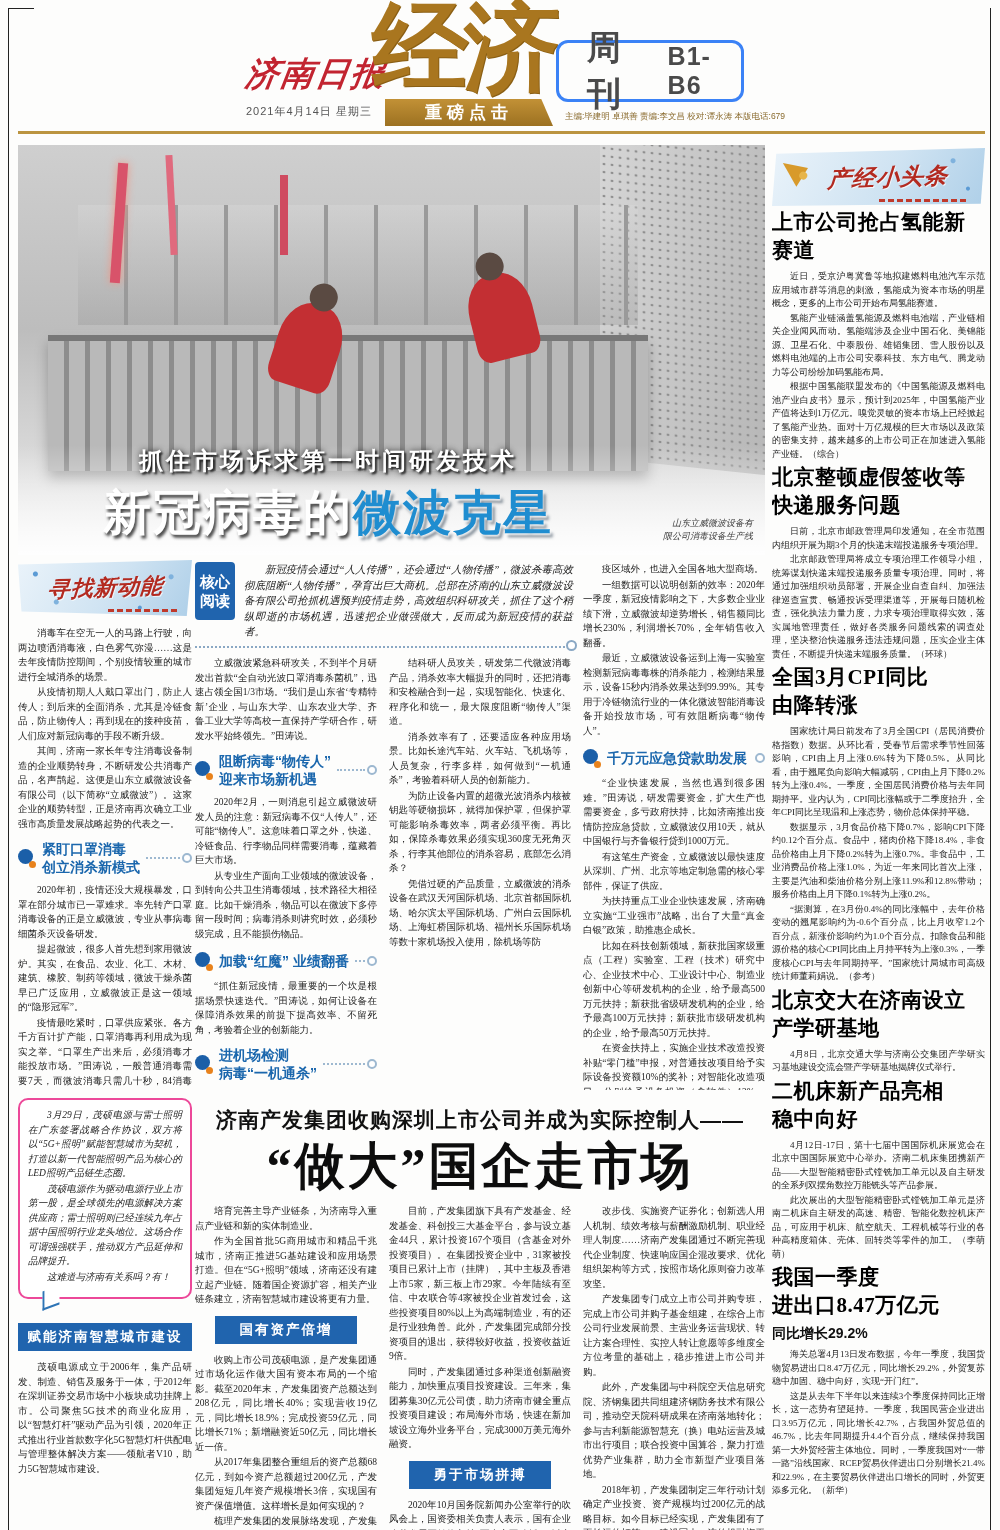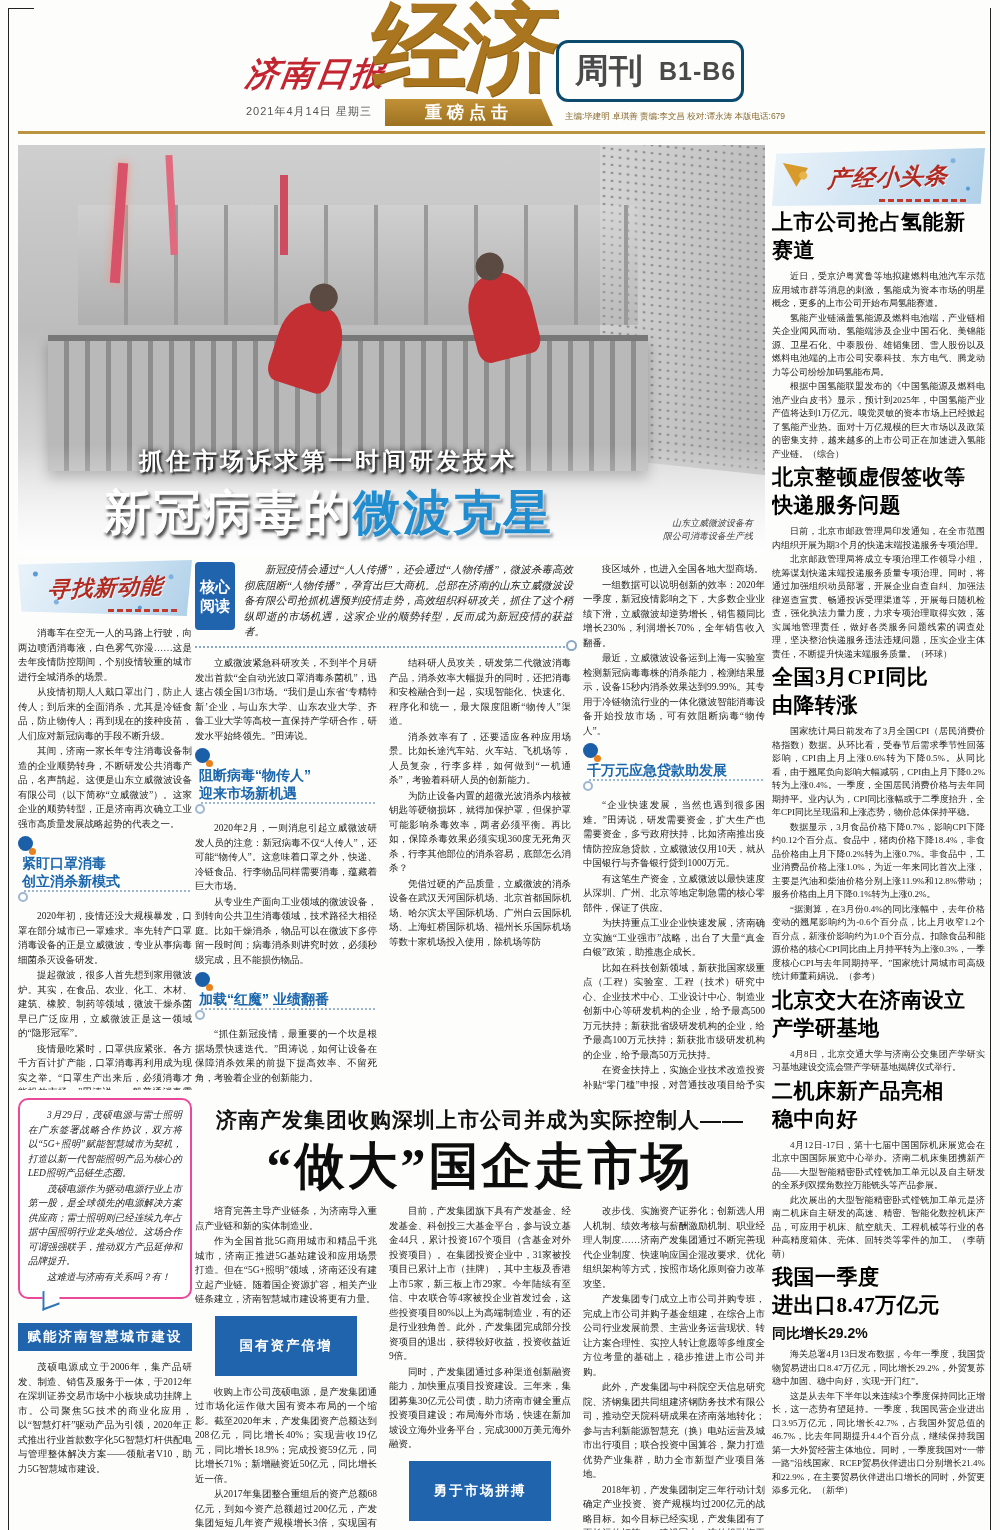--- a/index.html
+++ b/index.html
@@ -10,22 +10,22 @@
   .edge-r{position:absolute;left:990px;top:8px;bottom:0;width:1px;background:#222;}
   .edge-t{position:absolute;left:8px;top:8px;width:26px;height:1px;background:#222;}
 
   
   .masthead{position:absolute;left:246px;top:52px;font-size:33px;font-weight:900;color:#c22430;
             font-style:italic;transform:skewX(-8deg);letter-spacing:2px;}
   .dateline{position:absolute;left:246px;top:104px;font-size:11px;color:#555;letter-spacing:1px;
             font-family:"Liberation Sans",sans-serif;}
   .secttitle{position:absolute;left:372px;top:-8px;font-size:96px;line-height:112px;font-weight:900;
              color:#a9761f;letter-spacing:-4px;text-shadow:1px 1px 0 #8a5f14;}
-  .weeklybox{position:absolute;left:556px;top:40px;width:188px;height:62px;border:3px solid #0c4a6e;
-             border-radius:12px;display:flex;align-items:center;gap:16px;padding-left:16px;box-sizing:border-box;}
+  .weeklybox{position:absolute;left:556px;top:40px;width:188px;height:62px;border:3px solid #3b82f6;
+             border-radius:12px;display:flex;align-items:center;gap:16px;padding-left:28px;box-sizing:border-box;}
   .weeklybox .wk{font-size:34px;font-weight:700;color:#4a4a4a;font-family:"Liberation Sans",sans-serif;}
   .weeklybox .pg{font-size:25px;font-weight:700;color:#4a4a4a;font-family:"Liberation Sans",sans-serif;letter-spacing:1px;}
   .hotlabel{position:absolute;left:385px;top:99px;width:168px;height:27px;
             background:linear-gradient(#c29136,#9c7121);color:#fff;font-weight:700;font-size:17px;
             display:flex;align-items:center;justify-content:center;letter-spacing:5px;
             font-family:"Liberation Sans",sans-serif;clip-path:polygon(0 0,93% 0,100% 100%,0 100%);}
   .credits{position:absolute;left:565px;top:111px;width:220px;font-size:8.5px;color:#8a6b2e;
            font-family:"Liberation Sans",sans-serif;white-space:nowrap;overflow:hidden;}
   .goldrule{position:absolute;left:18px;top:131px;width:967px;height:3px;background:#bb9440;}
 
@@ -55,32 +55,32 @@
         text-shadow:0 0 6px rgba(0,0,0,.85),2px 2px 2px rgba(0,0,0,.7);}
   .photo-head{position:absolute;left:0;width:620px;top:336px;text-align:center;font-weight:900;
         font-size:48px;letter-spacing:2px;font-family:"Liberation Sans",sans-serif;}
   .photo-head .hw{color:#fff;text-shadow:2px 3px 3px rgba(30,30,30,.8);}
   .photo-head .hb{color:#1f8dd0;text-shadow:1px 2px 2px rgba(255,255,255,.75),3px 4px 3px rgba(20,40,60,.5);}
   .photo-cap{position:absolute;right:12px;bottom:12px;text-align:right;font-size:9px;line-height:13px;
         color:#3c3c3c;font-style:italic;}
 
   
   .bp{font-size:9.5px;line-height:14.5px;text-align:justify;text-indent:2em;margin:0 0 1px;color:#222;}
-  .feat-sec{display:flex;margin:3px 0 7px;flex-direction:column;}
+  .feat-sec{display:flex;align-items:center;margin:9px 0 7px;}
   .dotmark{position:relative;width:20px;height:22px;flex:0 0 20px;}
   .dotmark::before{content:"";position:absolute;left:0;top:2px;width:15px;height:15px;border-radius:50%;background:#1b5fa8;}
   .dotmark::after{content:"";position:absolute;left:11px;top:14px;width:7px;height:7px;border-radius:50%;background:#e8821c;}
   .feat-sec .txt{color:#1b67ad;font-weight:700;font-size:14px;line-height:18px;
         font-family:"Liberation Sans",sans-serif;margin-left:4px;white-space:nowrap;}
   .feat-sec .txt div:empty{display:none;}
   .feat-sec .dots{flex:1;border-top:2px dotted #9db8d0;margin:0 2px 0 6px;}
   .feat-sec .ring{width:6px;height:6px;border:2px solid #9db8d0;border-radius:50%;background:#fff;flex:0 0 6px;}
 
   .boxhdr{background:#2064ae;color:#fff;text-align:center;font-weight:700;font-size:13.5px;
-        padding:21px 0;margin:9px 20px;font-family:"Liberation Sans",sans-serif;letter-spacing:2px;}
+        padding:5px 0;margin:9px 20px;font-family:"Liberation Sans",sans-serif;letter-spacing:2px;}
   .fullhdr{background:#2064ae;color:#fff;text-align:center;font-weight:700;font-size:13.5px;
         padding:5px 0;margin:16px 0 9px;font-family:"Liberation Sans",sans-serif;letter-spacing:2px;}
 
   
   .lcol{position:absolute;left:18px;top:560px;width:174px;height:530px;overflow:hidden;}
   .logo-blue{height:56px;margin-bottom:10px;position:relative;display:flex;align-items:center;justify-content:center;
      background:
        radial-gradient(circle at 10% 25%,#5b9bd5 2px,transparent 3px),
        radial-gradient(circle at 22% 75%,#7fb2dd 2px,transparent 3px),
        radial-gradient(circle at 88% 30%,#7fb2dd 2px,transparent 3px),
@@ -88,21 +88,21 @@
        linear-gradient(120deg,#eaf3fa 0%,#cfe3f2 55%,#aecfe8 100%);
      clip-path:polygon(0 8%,100% 0,97% 100%,2% 92%);}
   .logo-cal{color:#b32a20;font-weight:900;font-size:22px;font-style:italic;letter-spacing:1px;
      transform:skewX(-6deg) rotate(-2deg);text-shadow:1px 1px 0 rgba(255,255,255,.7);}
   .logo-sub{position:absolute;bottom:4px;right:14px;height:3px;width:70px;
      background:repeating-linear-gradient(90deg,#c0392b 0 6px,transparent 6px 9px);}
 
   
   .core{position:absolute;left:195px;top:562px;width:378px;height:86px;display:flex;gap:9px;
         border-bottom:2px dotted #8aa8c4;padding-bottom:6px;box-sizing:border-box;}
-  .core-box{flex:0 0 40px;height:68px;background:#2064ae;color:#fff;border-radius:4px;
+  .core-box{flex:0 0 40px;height:58px;background:#2064ae;color:#fff;border-radius:4px;
         display:flex;flex-direction:column;align-items:center;justify-content:center;
         font-weight:700;font-size:15px;line-height:19px;font-family:"Liberation Sans",sans-serif;}
   .core-text{font-style:italic;font-size:10.5px;line-height:15.5px;text-align:justify;color:#222;text-indent:2em;}
   .core-ring{position:absolute;right:-4px;bottom:-5px;width:7px;height:7px;border:2px solid #8aa8c4;
         border-radius:50%;background:#fff;}
 
   
   .fcolA{position:absolute;left:195px;top:656px;width:182px;height:434px;overflow:hidden;}
   .fcolB{position:absolute;left:389px;top:656px;width:182px;height:434px;overflow:hidden;}
   .fcolC{position:absolute;left:583px;top:562px;width:182px;height:528px;overflow:hidden;}
@@ -209,21 +209,21 @@
         <p class="bp">提起微波，很多人首先想到家用微波炉。其实，在食品、农业、化工、木材、建筑、橡胶、制药等领域，微波干燥杀菌早已广泛应用，立威微波正是这一领域的“隐形冠军”。</p>
         <p class="bp">疫情最吃紧时，口罩供应紧张。各方千方百计扩产能，口罩消毒再利用成为现实之举。“口罩生产出来后，必须消毒才能投放市场。”田涛说，一般普通消毒需要7天，而微波消毒只需几十秒，84消毒也难以企及。</p>
       </div>
   </div>
 
   <div class="core">
     <div class="core-box">
       <span>核心</span>
       <span>阅读</span>
     </div>
-    <div class="core-text">新冠疫情会通过“人人传播”，还会通过“人物传播”，微波杀毒高效彻底阻断“人物传播”，孕育出巨大商机。总部在济南的山东立威微波设备有限公司抢抓机遇预判疫情走势，高效组织科研攻关，抓住了这个稍纵即逝的市场机遇，这家企业的顺势转型，反而成为新冠疫情的获益者。</div>
+    <div class="core-text">新冠疫情会通过“人人传播”，还会通过“人物传播”，微波杀毒高效彻底阻断“人物传播”，孕育出巨大商机。总部在济南的山东立威微波设备有限公司抢抓机遇预判疫情走势，高效组织科研攻关，抓住了这个稍纵即逝的市场机遇，迅速把企业做强做大，反而成为新冠疫情的获益者。</div>
     <span class="core-ring"></span>
   </div>
 
   <div class="fcolA">
     <p class="bp">立威微波紧急科研攻关，不到半个月研发出首款“全自动光波口罩消毒杀菌机”，迅速占领全国1/3市场。“我们是山东省‘专精特新’企业，与山东大学、山东农业大学、齐鲁工业大学等高校一直保持产学研合作，研发水平始终领先。”田涛说。</p>
     <div class="feat-sec">
       <span class="dotmark"></span>
       <div class="txt">
         <div>阻断病毒“物传人”</div>
         <div>迎来市场新机遇</div>

